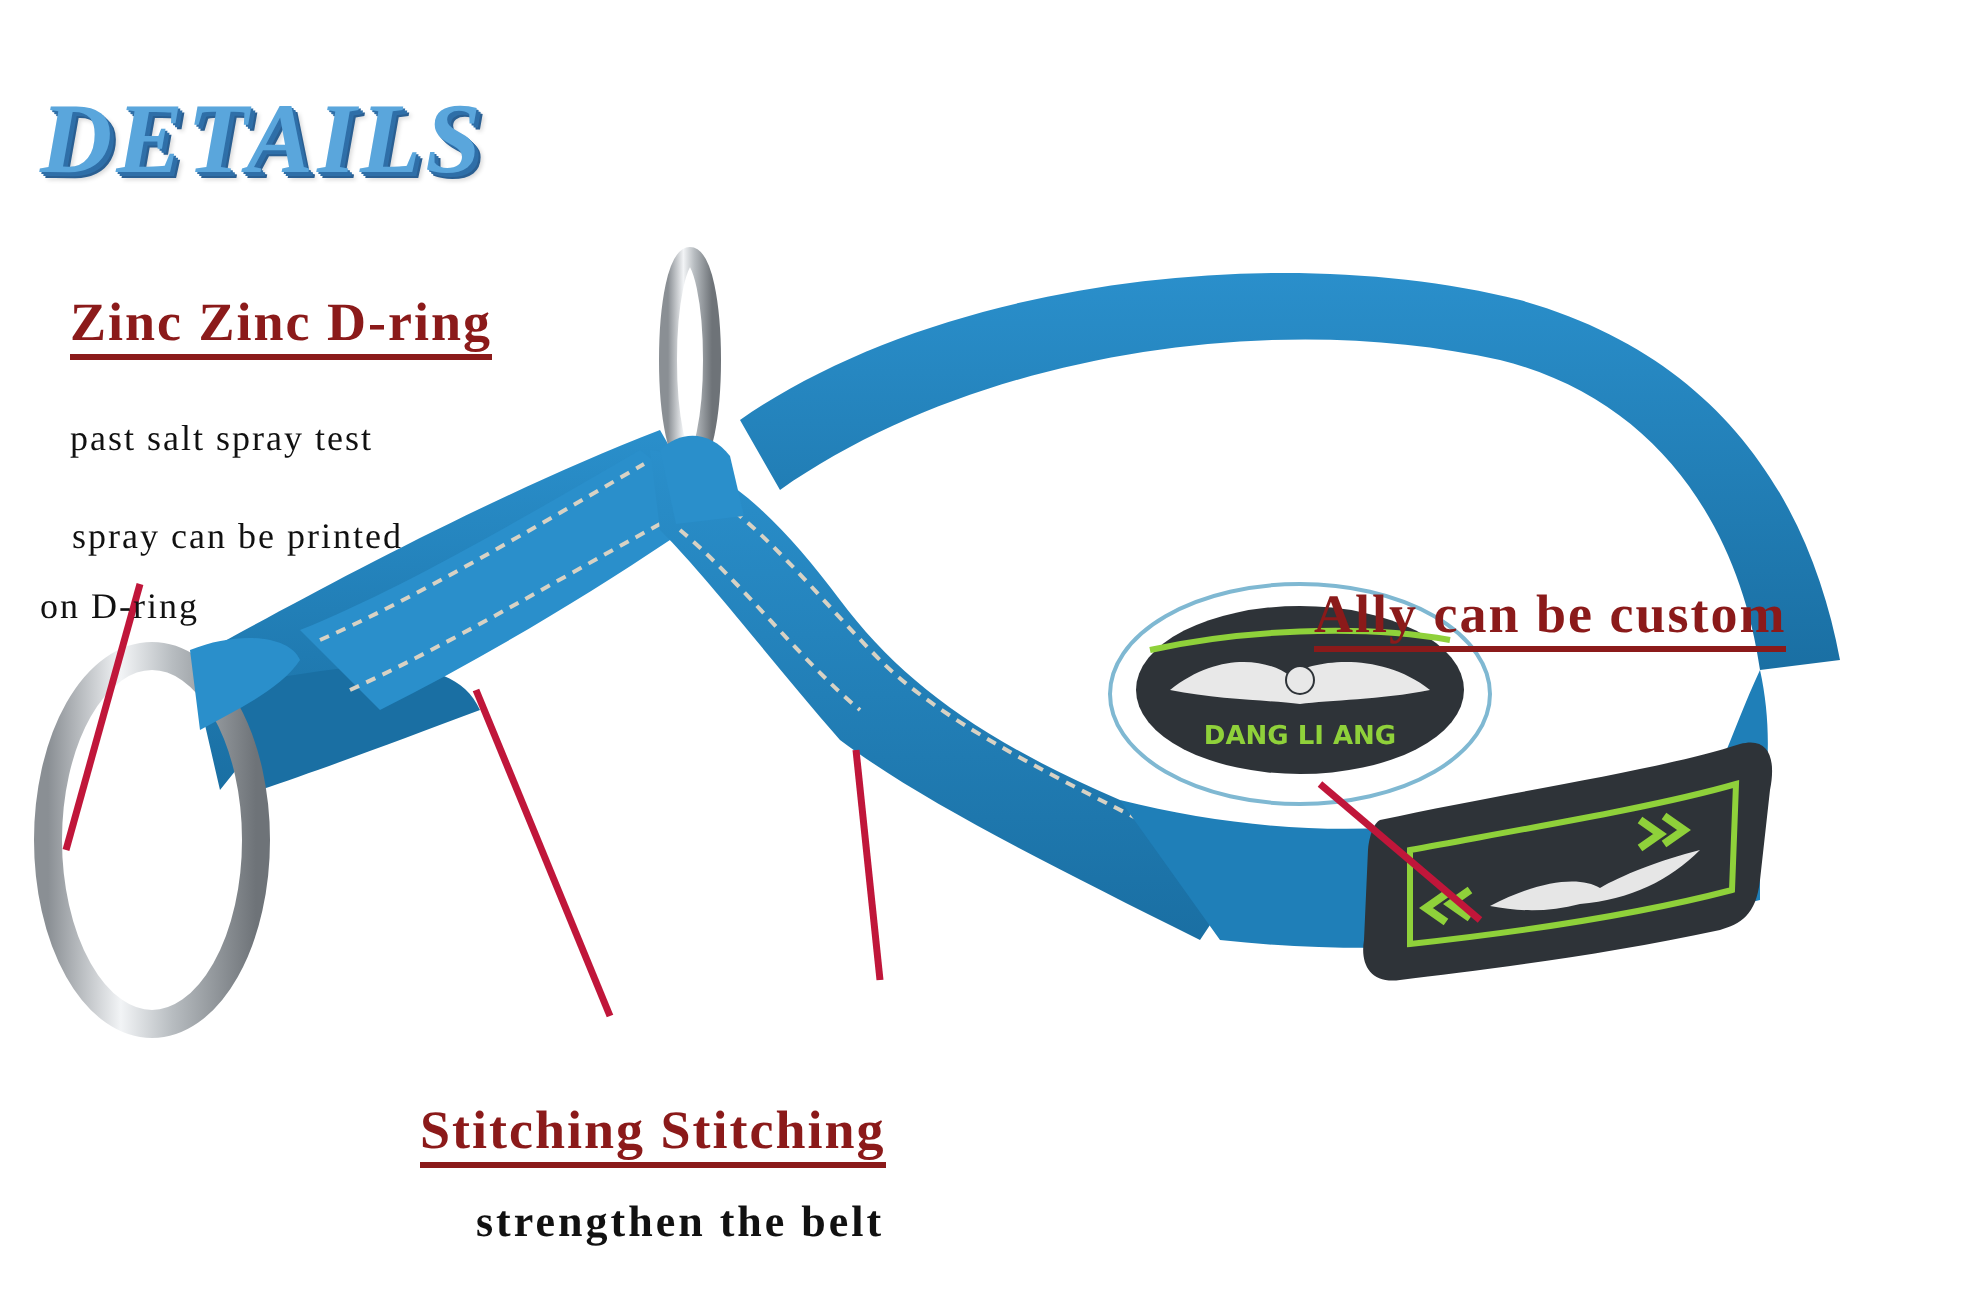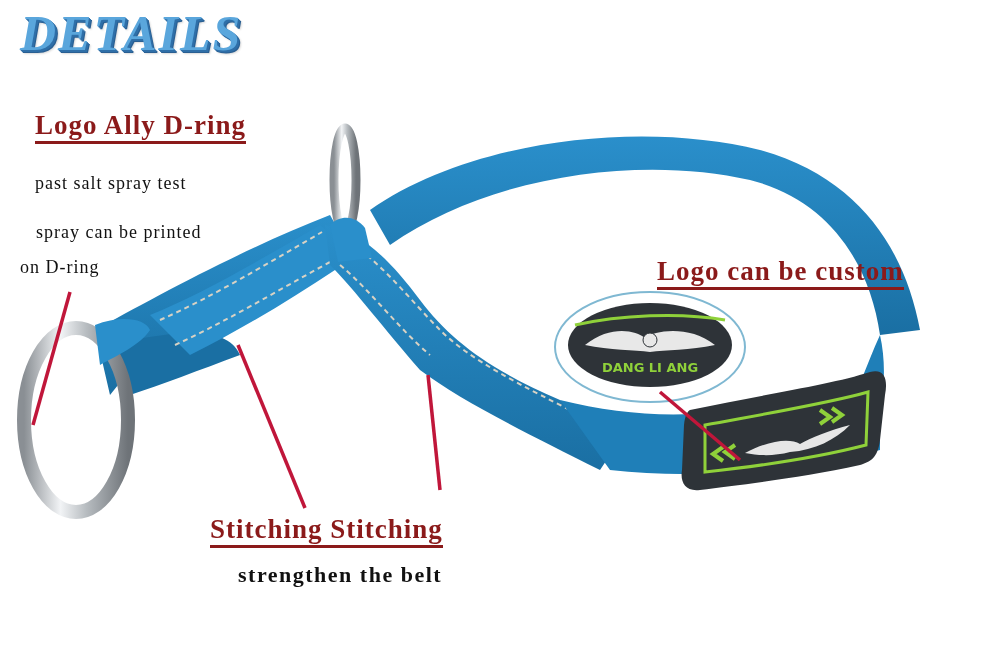--- a/index.html
+++ b/index.html
@@ -1,17 +1,17 @@
 <!DOCTYPE html>
 <html><head>
 <meta charset="utf-8">
 <style>
   html,body{margin:0;padding:0;}
   body{width:985px;height:648px;background:#ffffff;position:relative;overflow:hidden;font-family:"Liberation Serif",serif;}
-  .abs{position:absolute;}
+  .abs{position:absolute;margin-top:36px;}
   #title{left:20px;top:4px;font-size:50px;font-weight:bold;font-style:italic;color:#5aa6dc;letter-spacing:2px;
     text-shadow:1px 1px 0 #2f6fa8,2px 2px 0 #2f6fa8,3px 3px 0 #2a5f92,4px 4px 2px rgba(0,0,0,0.15);}
   .heading{font-weight:bold;color:#8b1a1a;font-size:27px;letter-spacing:1px;border-bottom:3px solid #8b1a1a;line-height:30px;padding-bottom:1px;white-space:nowrap;}
   .body-text{color:#111;font-size:18px;letter-spacing:1px;white-space:nowrap;}
   .sub-bold{color:#111;font-size:22px;font-weight:bold;letter-spacing:1.5px;white-space:nowrap;}
   svg{position:absolute;left:0;top:0;}
 </style>
 </head>
 <body>
 
@@ -77,21 +77,21 @@
   <g stroke="#c0163a" stroke-width="3.5" stroke-linecap="butt">
     <line x1="70" y1="292" x2="33" y2="425"></line>
     <line x1="238" y1="345" x2="305" y2="508"></line>
     <line x1="428" y1="375" x2="440" y2="490"></line>
     <line x1="660" y1="392" x2="740" y2="460"></line>
   </g>
 </svg>
 
 <div id="title" class="abs">DETAILS</div>
 
-<div class="abs heading" style="left:35px;top:110px;">Logo Ally D-ring</div>
+<div class="abs heading" style="left:35px;top:110px;">Zinc Zinc D-ring</div>
 <div class="abs body-text" style="left:35px;top:173px;">past salt spray test</div>
 <div class="abs body-text" style="left:36px;top:222px;">spray can be printed</div>
 <div class="abs body-text" style="left:20px;top:257px;">on D-ring</div>
 
-<div class="abs heading" style="left:657px;top:256px;">Logo can be custom</div>
+<div class="abs heading" style="left:657px;top:256px;">Ally can be custom</div>
 
 <div class="abs heading" style="left:210px;top:514px;">Stitching Stitching</div>
 <div class="abs sub-bold" style="left:238px;top:562px;">strengthen the belt</div>
 
 </body></html>

